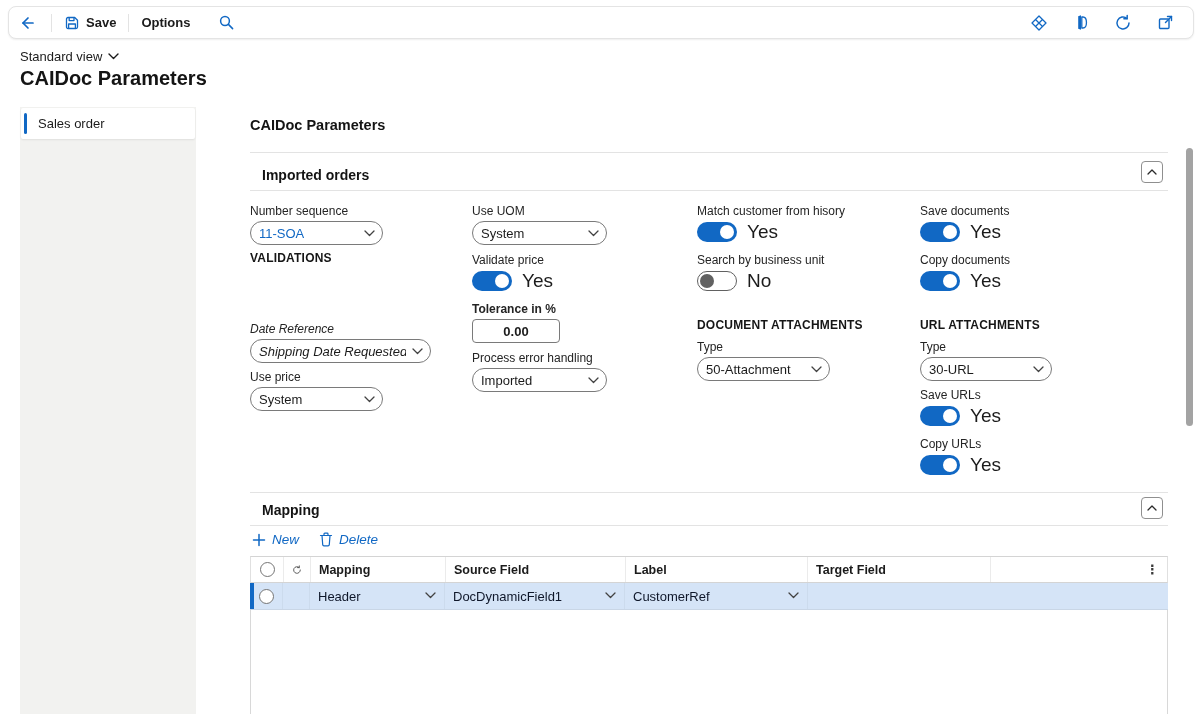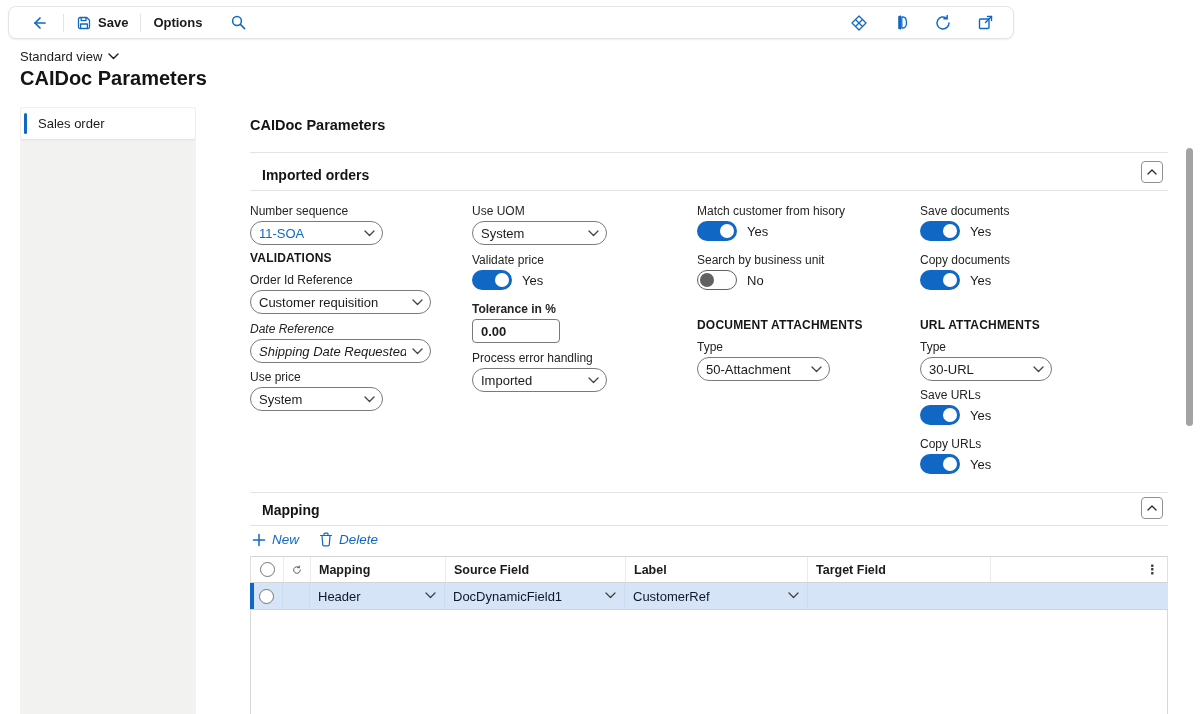--- a/index.html
+++ b/index.html
@@ -5,24 +5,24 @@
   * { margin:0; padding:0; box-sizing:border-box; }
   html,body { background:#ffffff; }
   #screen {
     position:relative; width:1202px; height:714px; overflow:hidden;
     background:#ffffff;
     font-family:"Liberation Sans","DejaVu Sans",sans-serif;
     color:#1f1f1f;
   }
   
   .appbar {
-    position:absolute; left:8px; top:6px; width:1006px; height:33px;
+    position:absolute; left:8px; top:6px; width:1186px; height:33px;
     background:#fff; border:1px solid #e4e4e4; border-radius:8px;
     box-shadow:0 1px 2px rgba(0,0,0,.07);
-    display:flex; align-items:center; padding:0 16px 0 18px;
+    display:flex; align-items:center; padding:0 16px 0 6px;
   }
   .appbar .vdiv { width:1px; height:18px; background:#e3e3e3; margin:0 12px; }
   .cmd { display:flex; align-items:center; gap:6px; cursor:pointer; }
   .cmd-label { font-size:13px; font-weight:700; color:#1b1b1b; }
   .iconbtn { display:flex; align-items:center; justify-content:center; width:24px; height:24px; cursor:pointer; }
   .appbar-right { margin-left:auto; display:flex; align-items:center; gap:18px; }
   svg.ic { display:block; }
 
   
   .viewsel { position:absolute; left:20px; top:49px; display:flex; align-items:center; gap:6px; font-size:13px; color:#1b1b1b; cursor:pointer; }
@@ -51,29 +51,29 @@
   .group-head { position:absolute; font-size:12px; font-weight:700; color:#161616; letter-spacing:.2px; white-space:nowrap; }
   .combo {
     position:relative; height:24px; width:100%; border:1px solid #7a7a7a; border-radius:12px;
     background:#fff; display:flex; align-items:center; padding:0 24px 0 8px; cursor:pointer;
   }
   .combo .val { font-size:13px; color:#1b1b1b; white-space:nowrap; overflow:hidden; }
   .combo .val.accent { color:#1168c4; }
   .combo .chev { position:absolute; right:7px; top:8px; }
   .textinput {
     height:24px; width:100%; border:1px solid #7a7a7a; border-radius:4px; background:#fff;
-    display:flex; align-items:center; justify-content:flex-start; padding:0 8px; font-size:13px; color:#1b1b1b;
+    display:flex; align-items:center; justify-content:center; padding:0 8px; font-size:13px; color:#1b1b1b;
   }
   .toggle-wrap { display:flex; align-items:center; margin-top:2px; }
   .toggle { position:relative; width:40px; height:20px; border-radius:10px; cursor:pointer; }
   .toggle.on { background:#1168c4; }
   .toggle.on .knob { position:absolute; right:3px; top:3px; width:14px; height:14px; border-radius:50%; background:#fff; }
   .toggle.off { background:#fff; border:1px solid #616161; }
   .toggle.off .knob { position:absolute; left:2px; top:2px; width:14px; height:14px; border-radius:50%; background:#616161; }
-  .toggle-state { font-size:13px; color:#1b1b1b; margin-left:10px; }
+  .toggle-state { font-size:19px; color:#1b1b1b; margin-left:10px; }
 
   
   .grid-toolbar { position:absolute; left:252px; top:532px; display:flex; align-items:center; gap:20px; }
   .tbbtn { display:flex; align-items:center; gap:6px; cursor:pointer;font-style:italic; }
   .tbbtn .tblabel { font-size:13.5px; color:#1168c4; }
 
   
   .grid-header {
     position:absolute; left:250px; top:556px; width:918px; height:27px;
     border-top:1px solid #d4d4d4; border-bottom:1px solid #d4d4d4;
@@ -196,29 +196,20 @@
   <div class="field" style="left:250px;top:204px;width:133px;">
     <div class="flabel">Number sequence</div>
     <div class="combo">
       <span class="val accent">11-SOA</span>
       <svg class="chev" width="11" height="7" viewBox="0 0 11 7" fill="none" stroke="#424242" stroke-width="1.3" stroke-linecap="round" stroke-linejoin="round">
           <path d="M1 1 L5.5 5.5 L10 1"></path>
         </svg>
     </div>
   </div>
   <div class="group-head" style="left:250px;top:251px;">VALIDATIONS</div>
-  <div class="field" style="left:250px;top:273px;width:181px;">
-    <div class="flabel">Order Id Reference</div>
-    <div class="combo">
-      <span class="val">Customer requisition</span>
-      <svg class="chev" width="11" height="7" viewBox="0 0 11 7" fill="none" stroke="#424242" stroke-width="1.3" stroke-linecap="round" stroke-linejoin="round">
-          <path d="M1 1 L5.5 5.5 L10 1"></path>
-        </svg>
-    </div>
-  </div>
   <div class="field" style="left:250px;top:322px;width:181px;font-style:italic;">
     <div class="flabel">Date Reference</div>
     <div class="combo">
       <span class="val">Shipping Date Requested</span>
       <svg class="chev" width="11" height="7" viewBox="0 0 11 7" fill="none" stroke="#424242" stroke-width="1.3" stroke-linecap="round" stroke-linejoin="round">
           <path d="M1 1 L5.5 5.5 L10 1"></path>
         </svg>
     </div>
   </div>
   <div class="field" style="left:250px;top:370px;width:133px;">

